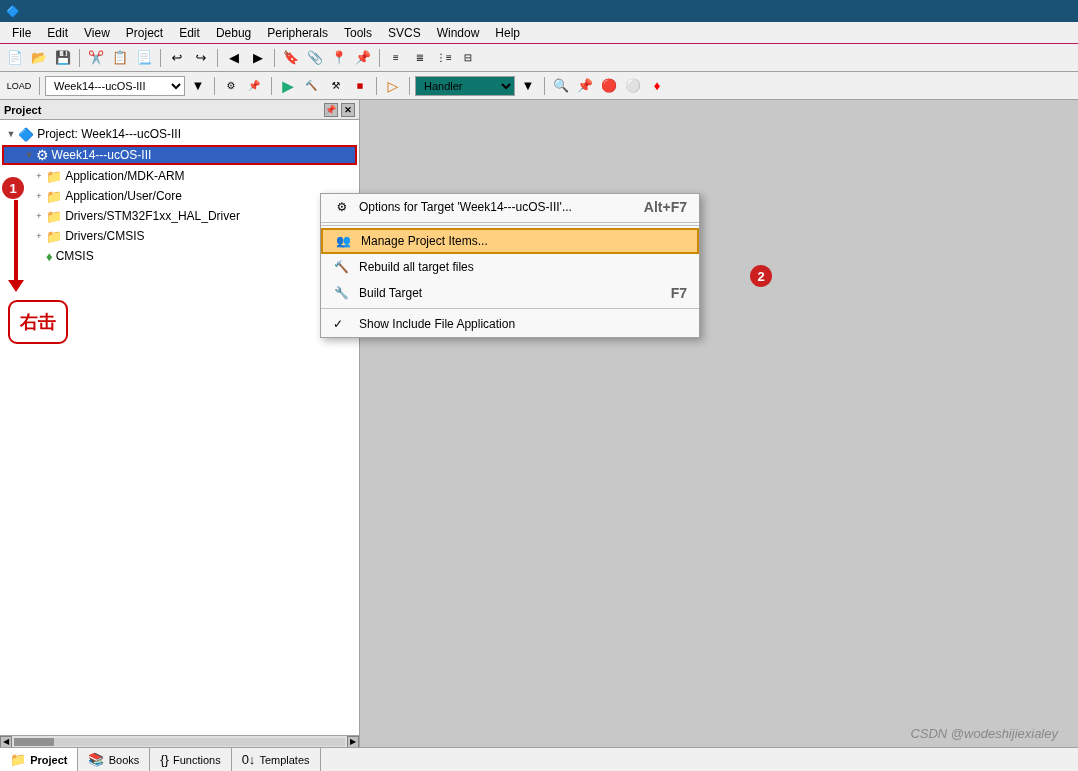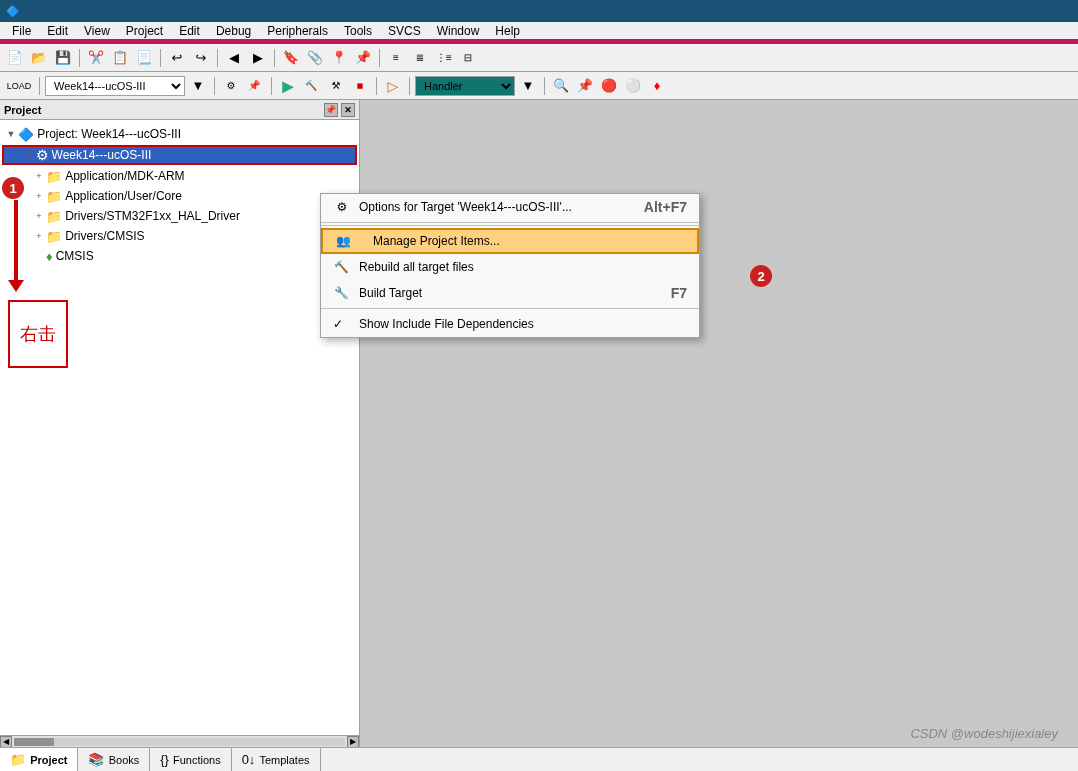--- a/index.html
+++ b/index.html
@@ -28,21 +28,21 @@
       color: #f0c040;
     }
 
     
     #menu-bar {
       background: #f0f0f0;
       height: 22px;
       display: flex;
       align-items: center;
       padding: 0 4px;
-      border-bottom: 5px solid #be185d;
+      border-bottom: 1px solid #be185d;
       font-size: 12px;
     }
     .menu-item {
       padding: 2px 8px;
       cursor: pointer;
       user-select: none;
     }
 
     
     .toolbar {
@@ -144,25 +144,25 @@
       border-top: 12px solid #cc0000;
     }
 
     
     #right-click-label {
       position: absolute;
       left: 8px;
       top: 200px;
       background: white;
       border: 2px solid #cc0000;
-      padding: 20px 10px;
+      padding: 8px 10px;
       font-size: 18px;
-      font-weight: normal;
+      font-weight: bold;
       color: #cc0000;
-      border-radius: 0;
+      border-radius: 9px;
     }
 
     
     #context-menu {
       position: absolute;
       left: 320px;
       top: 193px;
       width: 380px;
       background: #f8f8f8;
       border: 1px solid #a0a0a0;
@@ -415,38 +415,38 @@
     <span class="ctx-icon">⚙</span>
     <span>Options for Target 'Week14---ucOS-III'...</span>
     <span class="ctx-shortcut">Alt+F7</span>
   </div>
   <div class="ctx-sep"></div>
 
   <div class="ctx-sep"></div>
 
   <div class="ctx-item active" style="position:relative;">
     <span class="ctx-icon">👥</span>
-    <span style="font-weight:500;margin-left:12px;">Manage Project Items...</span>
+    <span style="font-weight:500;">Manage Project Items...</span>
   </div>
 
   <div class="ctx-item">
     <span class="ctx-icon">🔨</span>
     <span>Rebuild all target files</span>
   </div>
 
   <div class="ctx-item">
     <span class="ctx-icon">🔧</span>
     <span>Build Target</span>
     <span class="ctx-shortcut">F7</span>
   </div>
   <div class="ctx-sep"></div>
 
   <div class="ctx-item">
     <span class="ctx-checkmark">✓</span>
-    <span>Show Include File Dependencies</span>
+    <span>Show Include File Application</span>
   </div>
 </div>
 
 <div id="status-bar">
   <div class="status-tab active">
     <span class="status-tab-icon">📁</span>
     <span>Project</span>
   </div>
   <div class="status-tab">
     <span class="status-tab-icon">📚</span>

